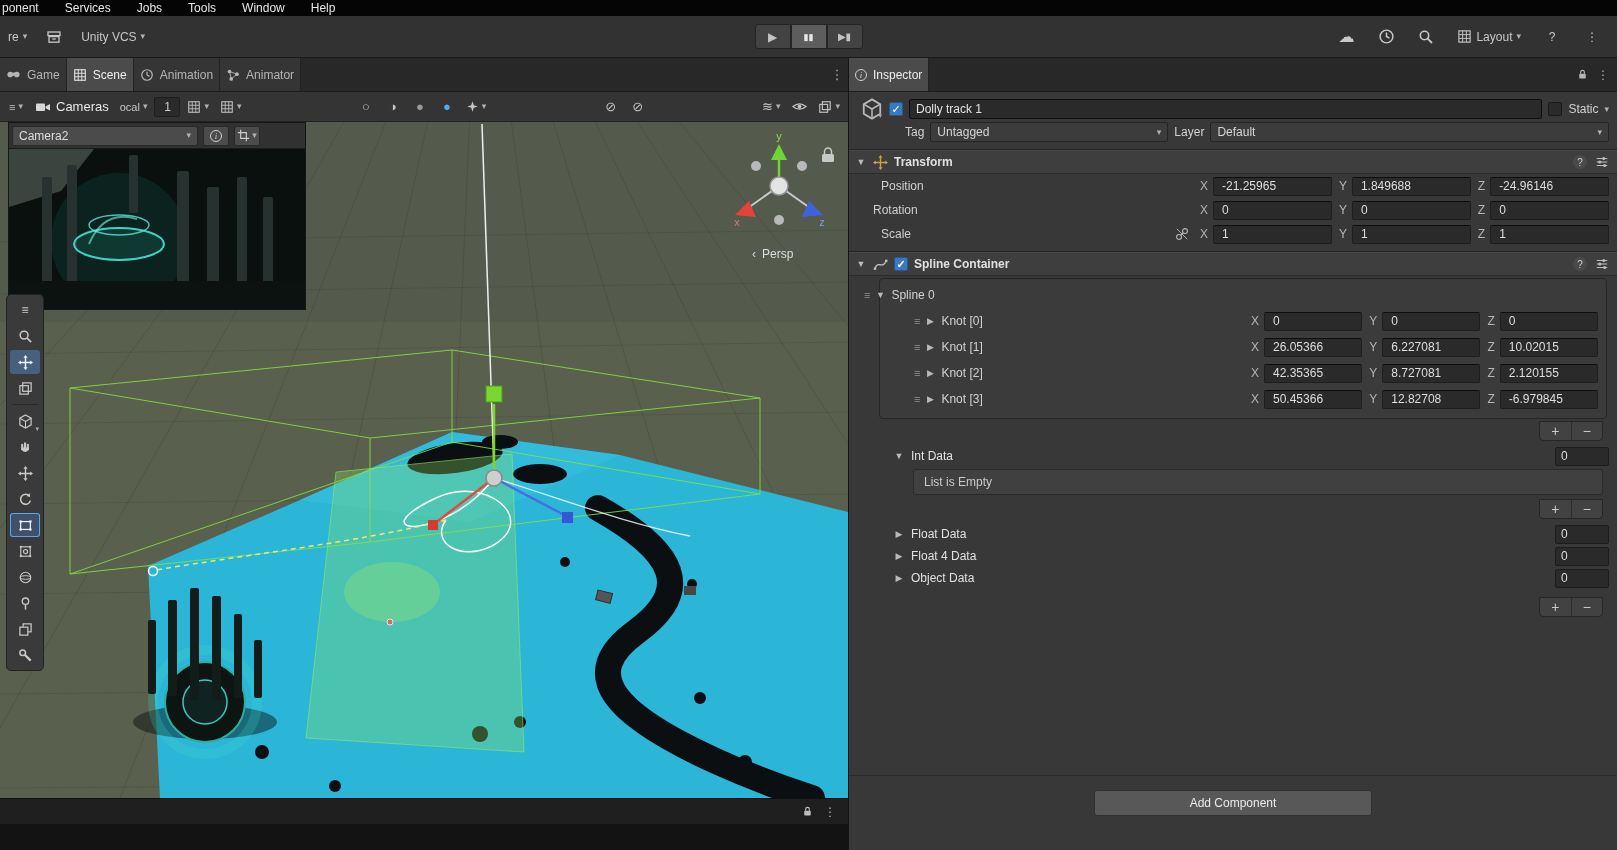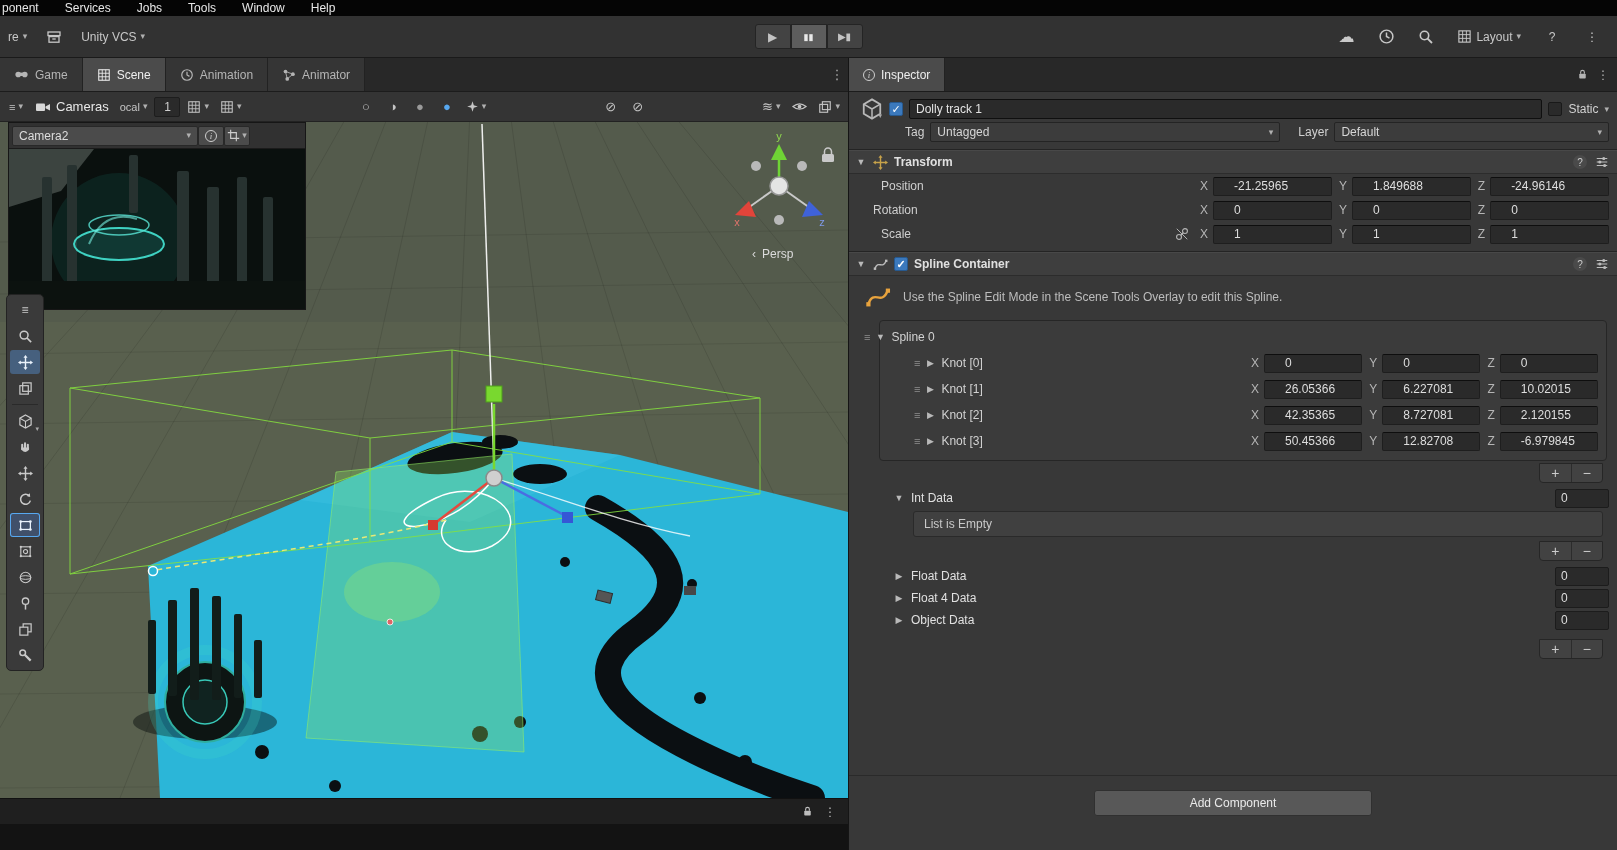--- a/index.html
+++ b/index.html
@@ -26,42 +26,42 @@
   .playbtn.pressed{background:#5d5d5d;color:#e8e8e8}
   .caret{font-size:9px;color:#b0b0b0;line-height:1}
   .dim{color:#8d8d8d}
 
   
   #scene-panel{position:absolute;top:58px;left:0;width:848px;height:792px;background:#222}
   #inspector{position:absolute;top:58px;left:848px;width:769px;height:792px;background:#383838;border-left:1px solid #151515;display:flex;flex-direction:column}
 
   
   .tabbar{height:34px;background:#282828;display:flex;align-items:stretch;border-bottom:1px solid #1c1c1c}
-  .tab{display:flex;align-items:center;gap:6px;padding:0 14px;background:#353535;color:#b5b5b5;border-right:1px solid #222;font-size:12px}
+  .tab{display:flex;align-items:center;gap:6px;padding:0 6px;background:#353535;color:#b5b5b5;border-right:1px solid #222;font-size:12px}
   .tab.active{background:#4b4b4b;color:#eee}
   .tab svg{flex:none}
   .tabbar .spacer{flex:1}
   .tab-kebab{width:22px;display:flex;align-items:center;justify-content:center;color:#b0b0b0;font-size:13px}
 
   
   #scene-toolbar{height:30px;background:#343434;border-bottom:1px solid #222;display:flex;align-items:center;gap:3px;padding:0 4px;overflow:hidden}
   .stbtn{height:22px;min-width:24px;padding:0 4px;display:inline-flex;align-items:center;justify-content:center;gap:3px;background:#3f3f3f;border:1px solid #272727;border-radius:3px;color:#c5c5c5;font-size:11px}
   .stbtn.naked{background:none;border:none}
   .st-label{display:inline-flex;align-items:center;gap:5px;color:#e8e8e8;font-size:13px;padding:0 4px}
   .mini-field{width:26px;height:20px;background:#2a2a2a;border:1px solid #1d1d1d;border-radius:2px;display:inline-flex;align-items:center;justify-content:center;color:#cfcfcf}
   .blue-ring{color:#57a8f0}
 
   
   #viewport{position:relative;width:848px;height:676px;background:#59604e;overflow:hidden}
   #scene-bottombar{height:26px;background:#1f1f1f;border-top:1px solid #111;display:flex;align-items:center;justify-content:flex-end;gap:10px;padding-right:12px;color:#bdbdbd}
   #scene-blackstrip{height:26px;background:#131313}
 
   
   #campreview{position:absolute;top:0;left:8px;width:298px;background:#303030;border:1px solid #161616;z-index:5}
-  #campreview .hdr{height:26px;display:flex;align-items:center;padding:10px 3px;background:#313131;border-bottom:1px solid #1b1b1b}
+  #campreview .hdr{height:26px;display:flex;align-items:center;gap:5px;padding:10px 3px;background:#313131;border-bottom:1px solid #1b1b1b}
   .drop{height:20px;background:#4b4b4b;border:1px solid #282828;border-radius:2px;display:inline-flex;align-items:center;justify-content:space-between;padding:0 6px;color:#ddd}
   #cam-select{flex:1;max-width:186px}
   .sqbtn{width:26px;height:20px;background:#4b4b4b;border:1px solid #282828;border-radius:2px;display:inline-flex;align-items:center;justify-content:center;gap:2px;color:#ccc}
   .circle-i{width:12px;height:12px;border:1px solid #cfcfcf;border-radius:50%;font-size:9px;display:inline-flex;align-items:center;justify-content:center;color:#cfcfcf;font-style:italic;font-family:"Liberation Serif",serif}
 
   
   #tools-overlay{position:absolute;top:172px;left:6px;width:38px;background:#3a3a3a;border:1px solid #232323;border-radius:5px;padding:3px 2px;display:flex;flex-direction:column;gap:2px;align-items:center;z-index:5}
   .toolbtn{width:30px;height:24px;display:flex;align-items:center;justify-content:center;border-radius:3px;color:#c9c9c9;background:transparent;position:relative}
   .toolbtn.onbg{background:#46607e;color:#eaf2fb}
   .toolbtn.onframe{box-shadow:inset 0 0 0 1px #57a8f0;background:#40506a;color:#eaf2fb}
@@ -78,21 +78,21 @@
   .tagdrop{height:20px;background:#3c3c3c;border:1px solid #242424;border-radius:2px;display:inline-flex;align-items:center;justify-content:space-between;padding:0 6px;color:#d6d6d6}
   .sep{height:1px;background:#242424;margin:5px 0 0}
   .comp-head{height:24px;background:#3e3e3e;border-top:1px solid #484848;border-bottom:1px solid #2c2c2c;display:flex;align-items:center;gap:6px;padding:0 8px 0 6px;font-weight:bold;color:#e0e0e0}
   .fold{width:12px;font-size:9px;color:#b9b9b9;text-align:center;flex:none}
   .head-right{margin-left:auto;display:flex;align-items:center;gap:8px;font-weight:normal;color:#bdbdbd}
   .qmark{width:14px;height:14px;border-radius:50%;background:#4a4a4a;display:inline-flex;align-items:center;justify-content:center;font-size:10px;color:#ccc}
   .prop-label{width:258px;color:#cfcfcf}
   .vec3{display:flex;align-items:center;gap:2px;width:414px;margin-left:auto}
   .vec3.sm{width:352px}
   .axis{color:#b5b5b5;padding:0 3px 0 5px;flex:none}
-  .vfield{flex:1;height:19px;background:#2a2a2a;border:1px solid #1e1e1e;border-top-color:#0e0e0e;border-radius:2px;display:flex;align-items:center;padding:0 20px;color:#dedede;min-width:0;white-space:nowrap;overflow:hidden}
+  .vfield{flex:1;height:19px;background:#2a2a2a;border:1px solid #1e1e1e;border-top-color:#0e0e0e;border-radius:2px;display:flex;align-items:center;padding:0 8px;color:#dedede;min-width:0;white-space:nowrap;overflow:hidden}
   .linkico{color:#b5b5b5;flex:none;margin-left:auto}
   .infobox{display:flex;align-items:center;gap:10px;padding:8px 10px 8px 14px;color:#bdbdbd}
   .listbox{border:1px solid #262626;border-radius:4px;background:#3b3b3b;margin:2px 10px 0 30px;padding:3px 4px 6px}
   .krow{display:flex;align-items:center;height:26px;gap:5px;padding:0 4px}
   .handle{color:#8f8f8f;font-size:11px;flex:none;letter-spacing:-1px}
   .pm-footer{height:20px;width:64px;margin:2px 14px 4px auto;background:#424242;border:1px solid #262626;border-radius:0 0 4px 4px;display:flex;align-items:stretch;overflow:hidden}
   .pm-footer button{flex:1;display:flex;align-items:center;justify-content:center;color:#ccc;font-size:14px;line-height:1}
   .pm-footer button:first-child{border-right:1px solid #2c2c2c}
   .count-field{width:54px;height:19px;background:#2a2a2a;border:1px solid #1c1c1c;border-radius:2px;display:flex;align-items:center;padding:0 5px;color:#dedede;margin-left:auto}
   .emptybox{margin:2px 14px 2px 64px;height:26px;background:#404040;border:1px solid #2a2a2a;border-radius:3px;display:flex;align-items:center;padding:0 10px;color:#c9c9c9}
@@ -669,25 +669,25 @@
       </span>
       <span class="cb checked">✓</span>
       <input class="go-name" readonly="" value="Dolly track 1" style="">
       <span class="cb"></span>
       <span>Static</span>
       <span class="caret">▾</span>
     </div>
 
     <div class="irow">
       <span style="margin-left:44px">Tag</span>
-      <span class="tagdrop" style="width:350px">
+      <span class="tagdrop" style="width:238px">
         <span>Untagged</span>
         <span class="caret">▾</span>
       </span>
-      <span style="margin-left:12px">Layer</span>
+      <span style="">Layer</span>
       <span class="tagdrop" style="flex:1">
         <span>Default</span>
         <span class="caret">▾</span>
       </span>
     </div>
 
     <div class="sep"></div>
 
     <div class="comp-head">
       <span class="fold">▼</span>
@@ -756,26 +756,20 @@
       <span class="head-right">
         <span class="qmark">?</span>
         <span>
             <svg width="14" height="14">
               <use href="#sy-sliders"></use>
             </svg>
           </span>
       </span>
     </div>
 
-    <div class="infobox">
-      <svg width="30" height="26" style="color:#e8a33d;flex:none">
-          <use href="#sy-spline"></use>
-        </svg>
-      <span>Use the Spline Edit Mode in the Scene Tools Overlay to edit this Spline.</span>
-    </div>
 
     <div class="listbox">
       <div class="krow">
         <span class="handle" style="margin-left:-24px">≡</span>
         <span class="fold">▼</span>
         <span>Spline 0</span>
       </div>
 
       <div class="krow">
         <span class="handle" style="margin-left:26px">≡</span>

